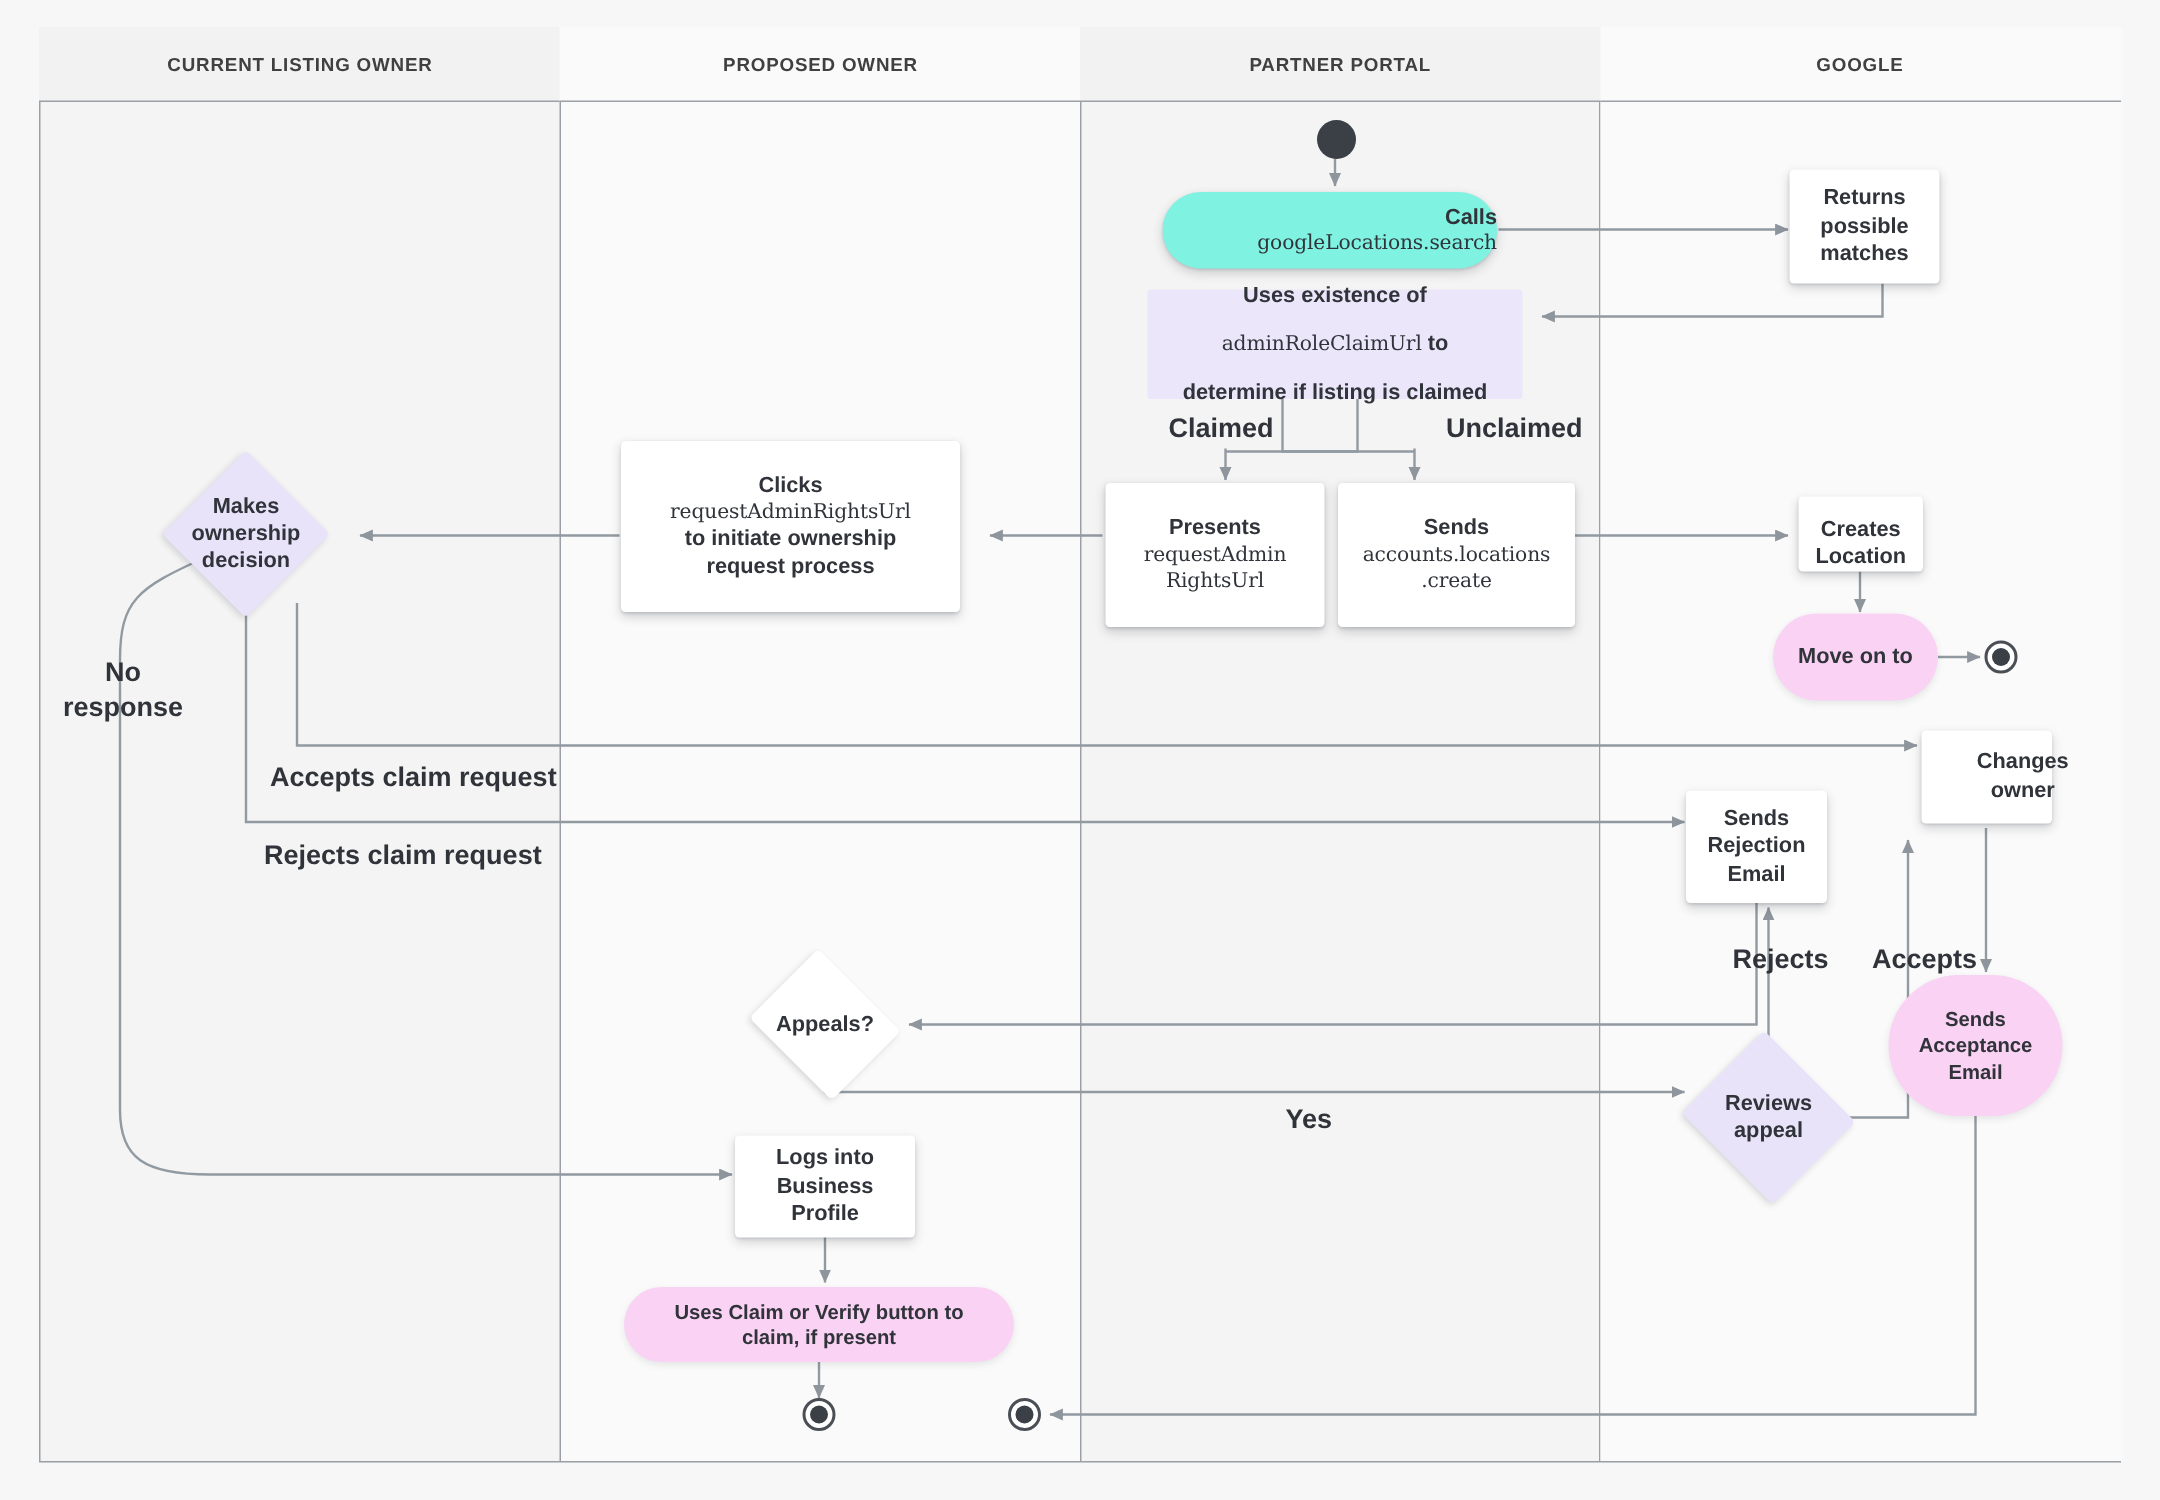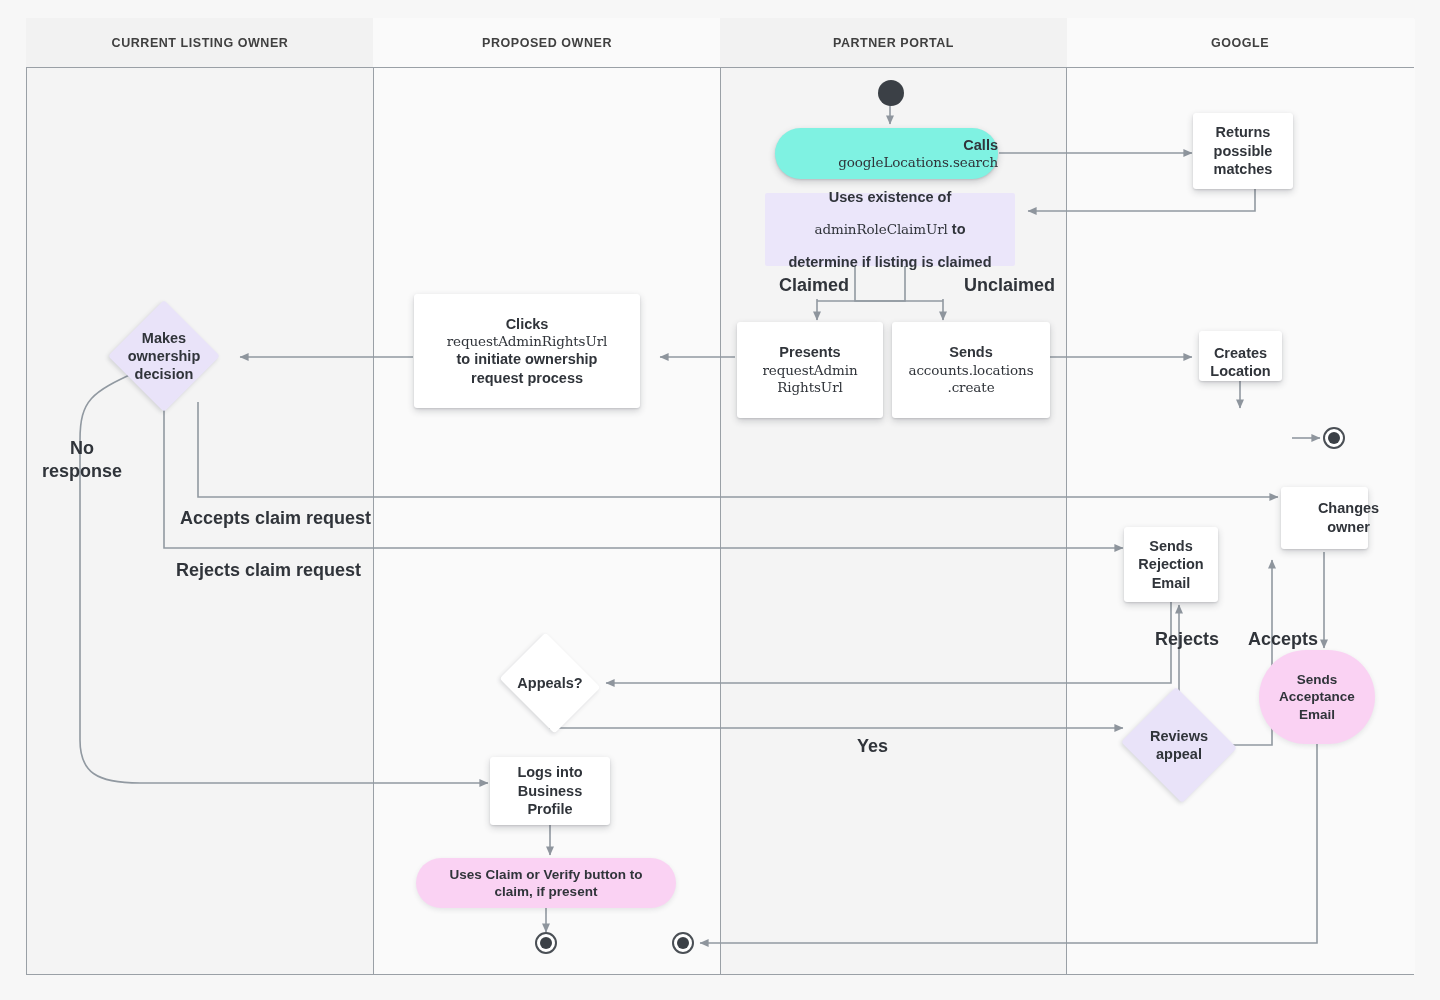--- a/index.html
+++ b/index.html
@@ -174,20 +174,23 @@
     <div class="ttl">Sends</div>
     <div class="code">accounts.locations</div>
     <div class="code">.create</div>
   </div>
 
   <div class="node rect" style="left:1199px;top:331px;width:83px;height:50px;flex-direction:column;justify-content:flex-end;">
     <div class="body">Creates</div>
     <div class="body">Location</div>
   </div>
 
+  <div class="node pillp" style="left:1182px;top:409px;width:110px;height:58px;">
+    <div class="body">Move on to</div>
+  </div>
   <div class="enddot" style="left:1323px;top:427px;">
       <i></i>
     </div>
 
   <div class="node rect" style="left:414px;top:294px;width:226px;height:114px;flex-direction:column;">
     <div class="ttl">Clicks</div>
     <div class="code">requestAdminRightsUrl</div>
     <div class="body">to initiate ownership</div>
     <div class="body">request process</div>
   </div>

